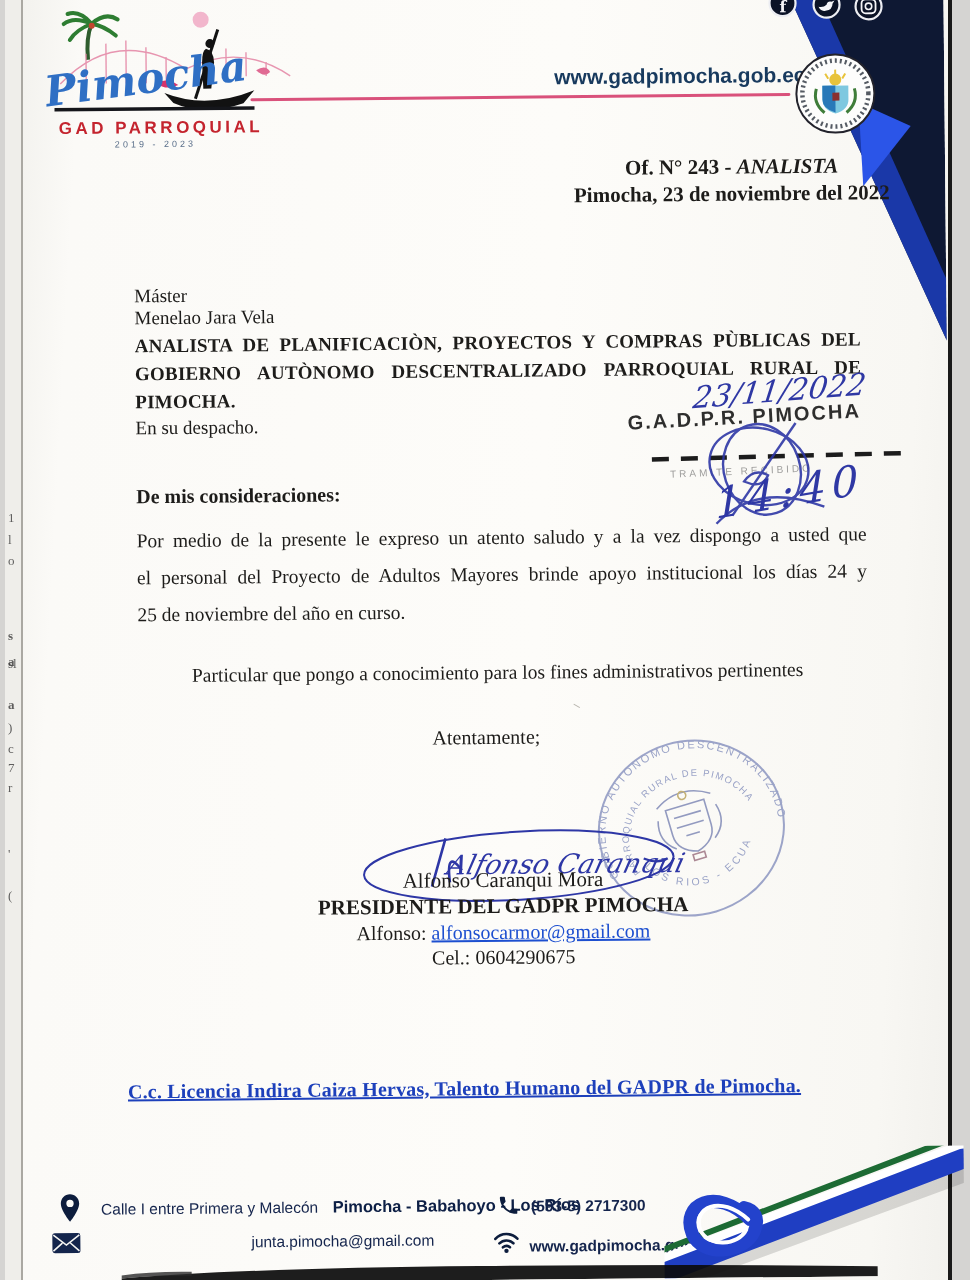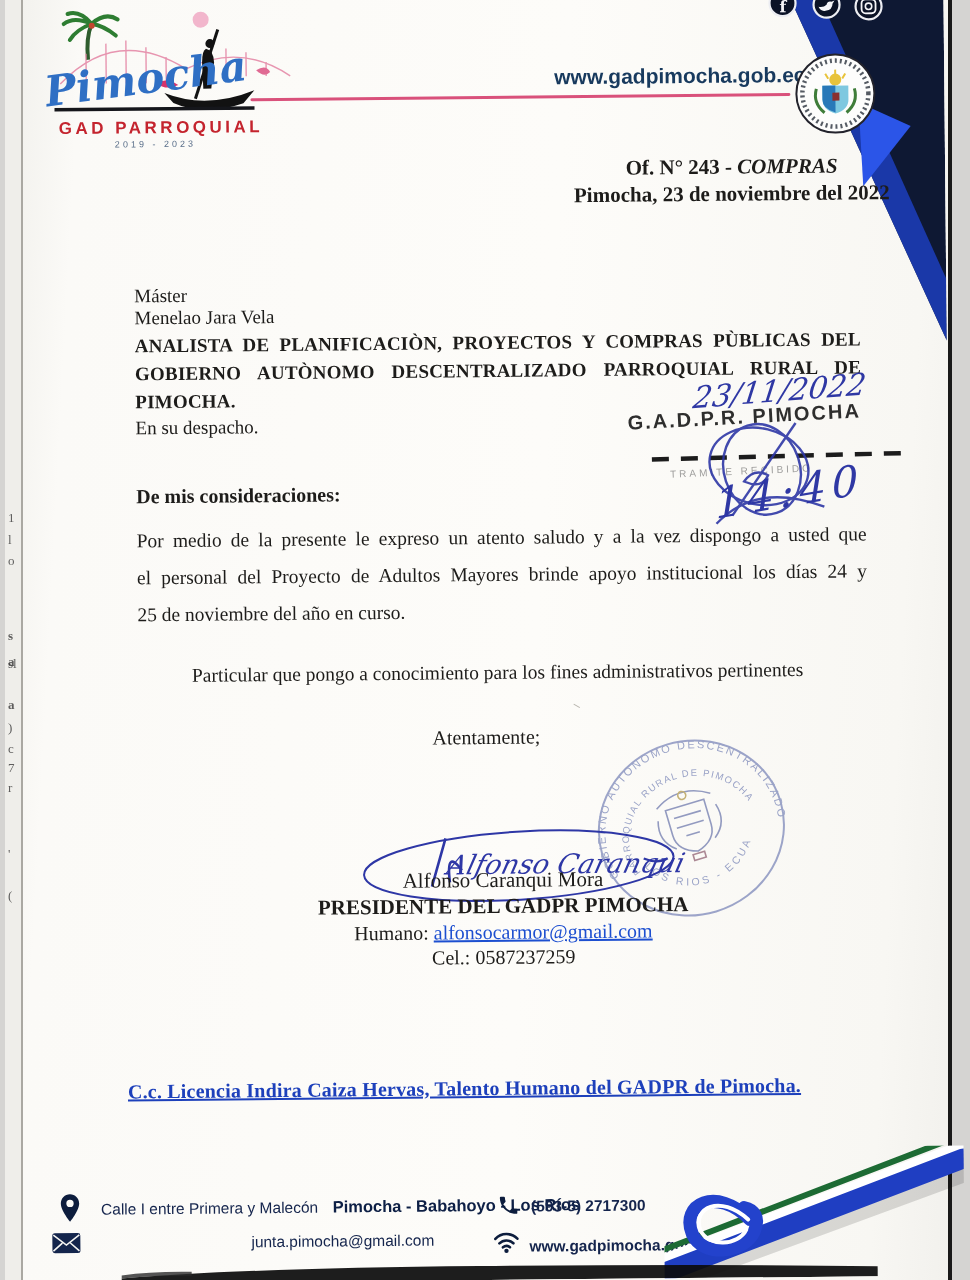--- a/index.html
+++ b/index.html
@@ -114,21 +114,21 @@
     <circle cx="41" cy="27" r="6" fill="#e8c33a"></circle>
     <path d="M41,17 v6 M31,21 l3,5 M51,21 l-3,5" stroke="#e8c33a" stroke-width="2"></path>
     <path d="M28,33 h26 v14 q0,10 -13,14 q-13,-4 -13,-14z" fill="#7ec8e0"></path>
     <path d="M28,33 h13 v27 q-13,-4 -13,-13z" fill="#2878b8"></path>
     <path d="M38,40 h7 v8 h-7z" fill="#8a2f2f"></path>
     <path d="M22,36 q-4,14 8,24 M60,36 q4,14 -8,24" stroke="#3f7d3a" stroke-width="3" fill="none"></path>
   </svg>
 
   <div class="abs serif" style="left:500px;top:156px;width:425px;text-align:center;
        font-weight:bold;font-size:21px;line-height:27px">
-    <div><span>Of. N° 243 - </span><i>COMPRAS</i></div>
+    <div><span>Of. N° 243 - </span><i>ANALISTA</i></div>
     <div style="white-space:nowrap">Pimocha, 23 de noviembre del 2022</div>
   </div>
 
   <div class="abs serif" style="left:114px;top:282px;width:726px">
     <div style="font-size:19px;line-height:22px">Máster</div>
     <div style="font-size:19px;line-height:22px">Menelao Jara Vela</div>
     <div style="margin-top:3px">
       <div class="jt">ANALISTA DE PLANIFICACIÒN, PROYECTOS Y COMPRAS PÙBLICAS DEL</div>
       <div class="jt">GOBIERNO AUTÒNOMO DESCENTRALIZADO PARROQUIAL RURAL DE</div>
       <div class="jt last">PIMOCHA.</div>
@@ -203,26 +203,26 @@
       <path d="M78,62 L92,14 M96,58 Q92,24 108,46" stroke-width="2.6"></path>
       <path d="M290,36 q14,6 24,0" stroke-width="2.4"></path>
     </g>
     <text x="104" y="50" font-size="27" font-style="italic" fill="#2e37a6" font-family="DejaVu Serif, serif" transform="skewX(-14)">Alfonso Caranqui</text>
   </svg>
 
   <div class="abs serif" style="left:252px;top:868px;width:450px;text-align:center">
     <div style="font-size:21px;line-height:25px">Alfonso Caranqui Mora</div>
     <div style="font-size:21px;line-height:26px;font-weight:bold">PRESIDENTE DEL GADPR PIMOCHA</div>
     <div style="font-size:20px;line-height:26px">
-      <span>Humano:</span>
+      <span>Alfonso:</span>
       <span class="link">alfonsocarmor@gmail.com</span>
     </div>
     <div style="font-size:20px;line-height:25px">
       <span>Cel.:</span>
-      <span>0587237259</span>
+      <span>0604290675</span>
     </div>
   </div>
 
   <div class="abs serif" id="cc-line" style="left:100px;top:1077px">C.c. Licencia Indira Caiza Hervas, Talento Humano del GADPR de Pimocha.</div>
 
   <svg class="abs" style="left:30px;top:1189px" width="22" height="30" viewBox="0 0 24 32">
     <path d="M12,1 C6.5,1 2,5.5 2,11 c0,8 10,20 10,20 s10,-12 10,-20 C22,5.5 17.5,1 12,1z
              M12,15 a4,4 0 1 1 0,-8 a4,4 0 0 1 0,8z" fill="#0d1d3d"></path>
   </svg>
   <div class="abs sans" style="left:72px;top:1196px">

